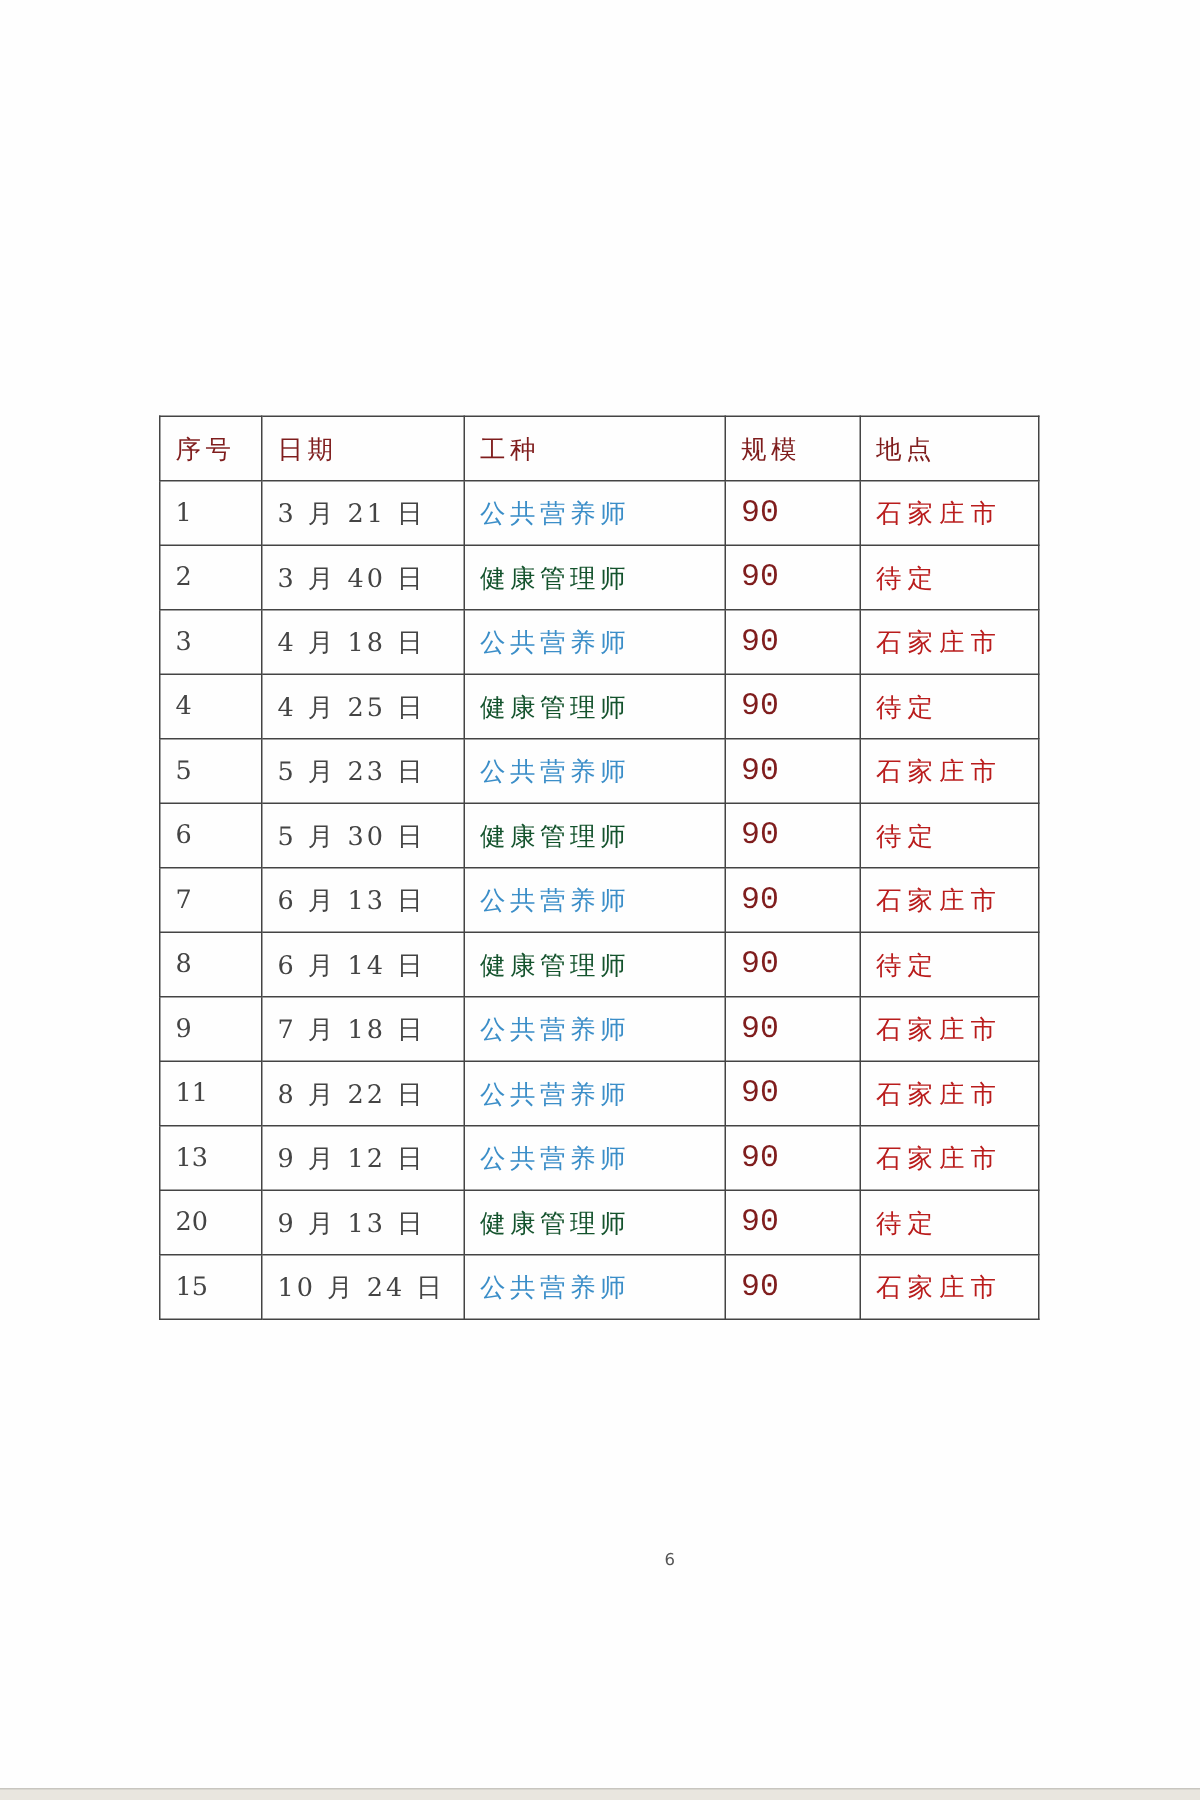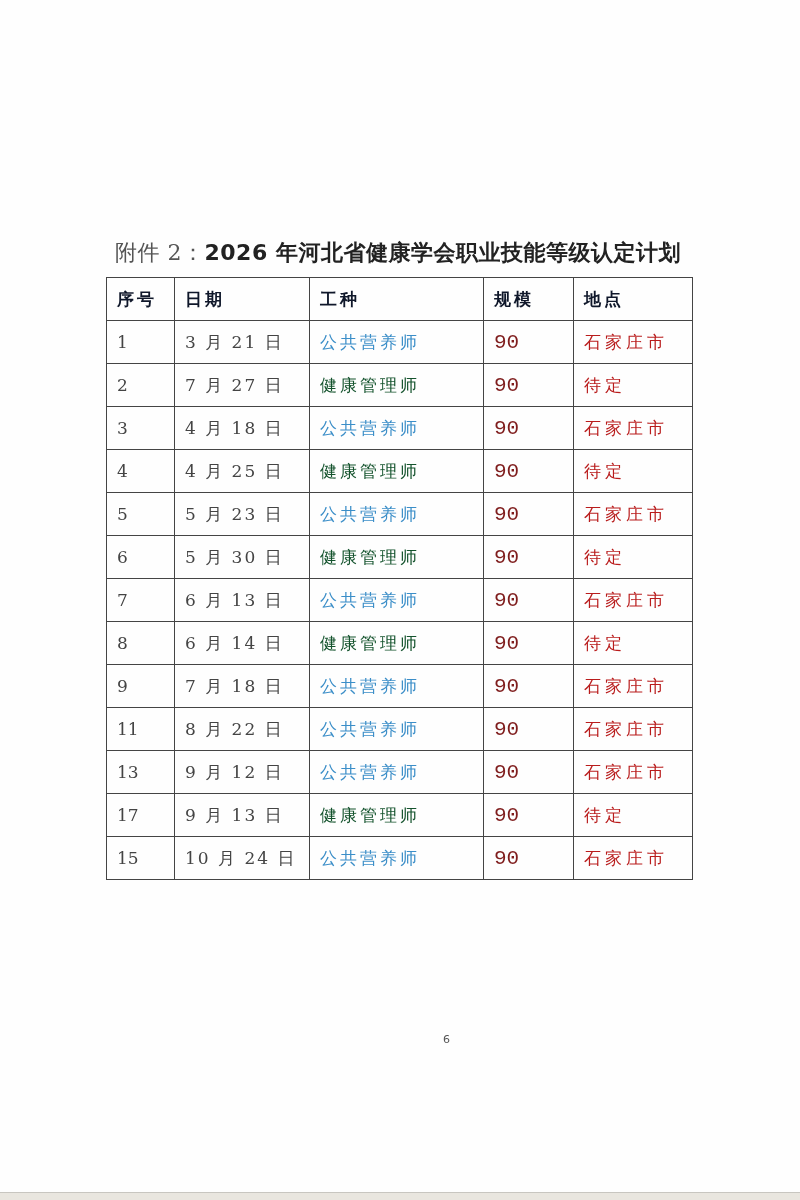--- a/index.html
+++ b/index.html
@@ -20,40 +20,37 @@
   table.plan {
     position: absolute; left: 106px; top: 277px;
     border-collapse: collapse; table-layout: fixed; width: 586px;
     font-size: 17px;
   }
   table.plan td, table.plan th {
     border: 1.3px solid #444; height: 42px; padding: 0 0 0 10px;
     text-align: left; vertical-align: middle; font-weight: normal;
     white-space: nowrap; overflow: hidden;
   }
-  table.plan th { color: #0f172a; letter-spacing: 3px; height: 42px; font-weight: bold; }
+  table.plan th { color: #7f1d1d; letter-spacing: 3px; height: 42px; }
   col.c1 { width: 68px; } col.c2 { width: 135px; } col.c3 { width: 174px; } col.c4 { width: 90px; } col.c5 { width: 119px; }
   .date { letter-spacing: 2px; color: #444; }
   .job { letter-spacing: 3px; color: #14532d; }
   .job.link { color: #3b8ec8; }
   .scale { color: #7f1d1d; font-family: Liberation Mono, monospace; font-size: 21px; }
   .loc { letter-spacing: 4px; color: #b91c1c; }
   .seq { color: #444; }
   .page-num {
     position: absolute; left: 443px; top: 1033px; font-size: 11px; color: #555;
     font-family: "DejaVu Sans", sans-serif;
   }
 </style>
 </head>
 <body>
 
 <div class="page">
-  <div class="title">
-    <span class="prefix">附件 2：</span><span class="main">2026 年河北省健康学会职业技能等级认定计划</span>
-  </div>
 
   <table class="plan">
     <colgroup>
         <col class="c1">
         <col class="c2">
         <col class="c3">
         <col class="c4">
         <col class="c5">
       </colgroup>
     <thead>
@@ -68,21 +65,21 @@
     <tbody id="rows">
         <tr>
           <td class="seq">1</td>
           <td class="date">3 月 21 日</td>
           <td class="job link">公共营养师</td>
           <td class="scale">90</td>
           <td class="loc">石家庄市</td>
         </tr>
         <tr>
           <td class="seq">2</td>
-          <td class="date">7 月 27 日</td>
+          <td class="date">3 月 40 日</td>
           <td class="job">健康管理师</td>
           <td class="scale">90</td>
           <td class="loc">待定</td>
         </tr>
         <tr>
           <td class="seq">3</td>
           <td class="date">4 月 18 日</td>
           <td class="job link">公共营养师</td>
           <td class="scale">90</td>
           <td class="loc">石家庄市</td>
@@ -137,21 +134,21 @@
           <td class="loc">石家庄市</td>
         </tr>
         <tr>
           <td class="seq">13</td>
           <td class="date">9 月 12 日</td>
           <td class="job link">公共营养师</td>
           <td class="scale">90</td>
           <td class="loc">石家庄市</td>
         </tr>
         <tr>
-          <td class="seq">17</td>
+          <td class="seq">20</td>
           <td class="date">9 月 13 日</td>
           <td class="job">健康管理师</td>
           <td class="scale">90</td>
           <td class="loc">待定</td>
         </tr>
         <tr>
           <td class="seq">15</td>
           <td class="date">10 月 24 日</td>
           <td class="job link">公共营养师</td>
           <td class="scale">90</td>

